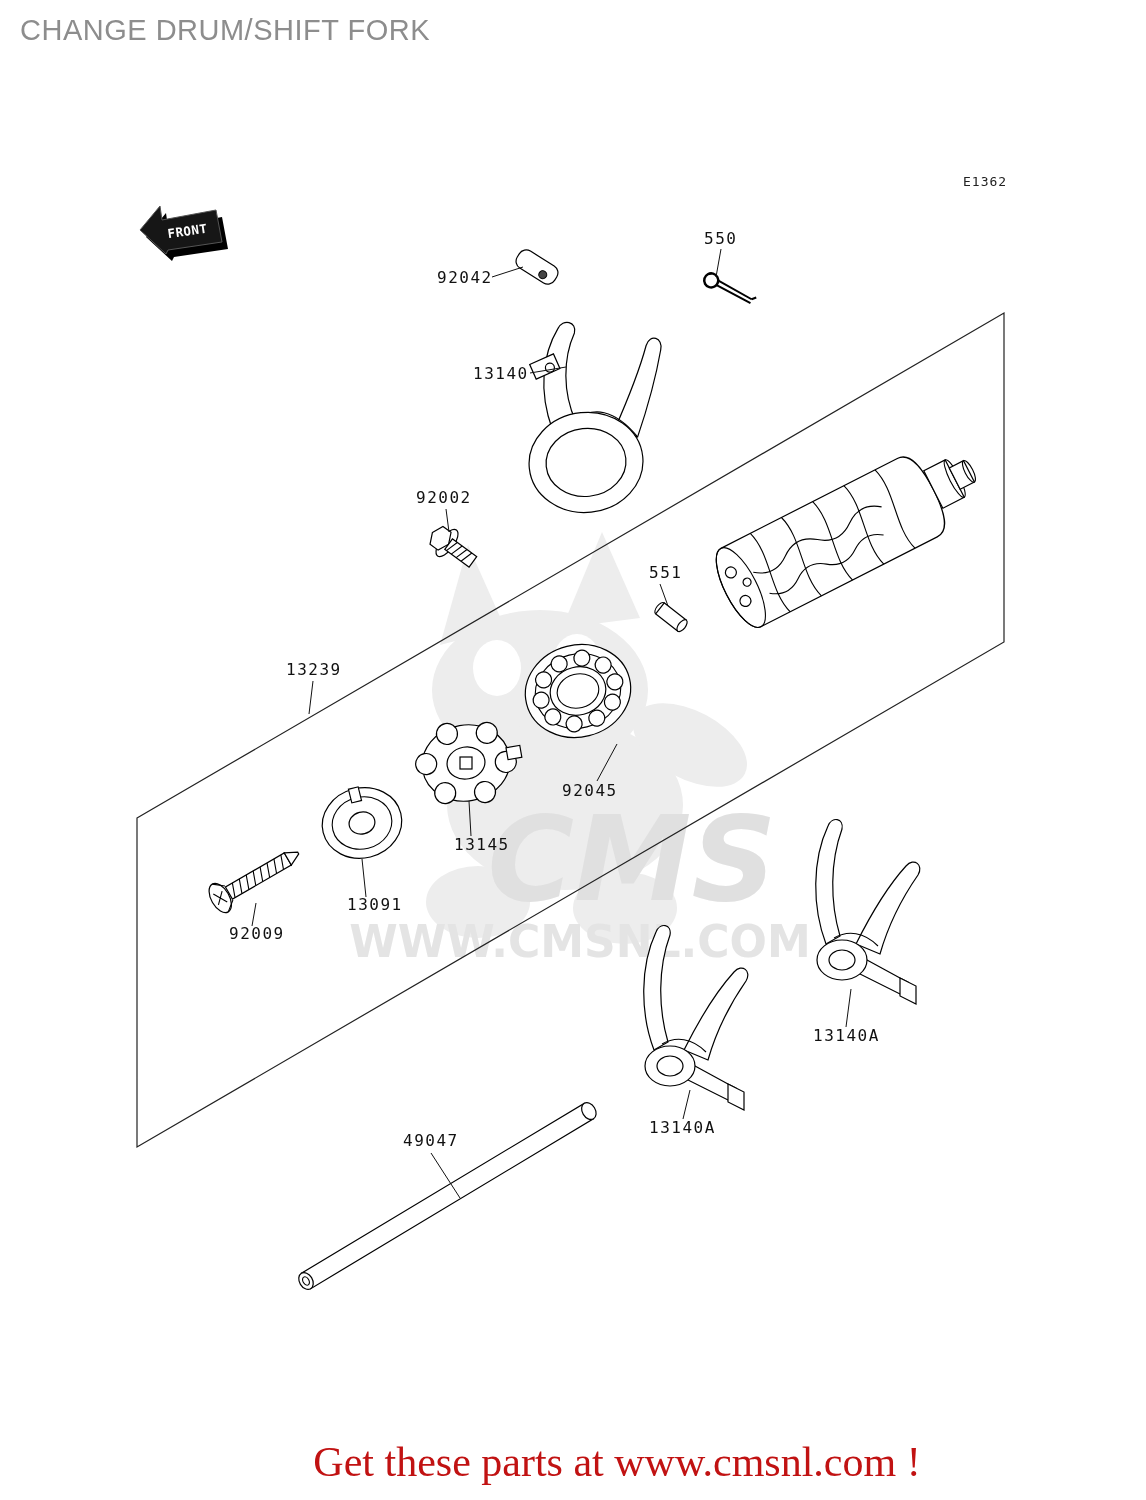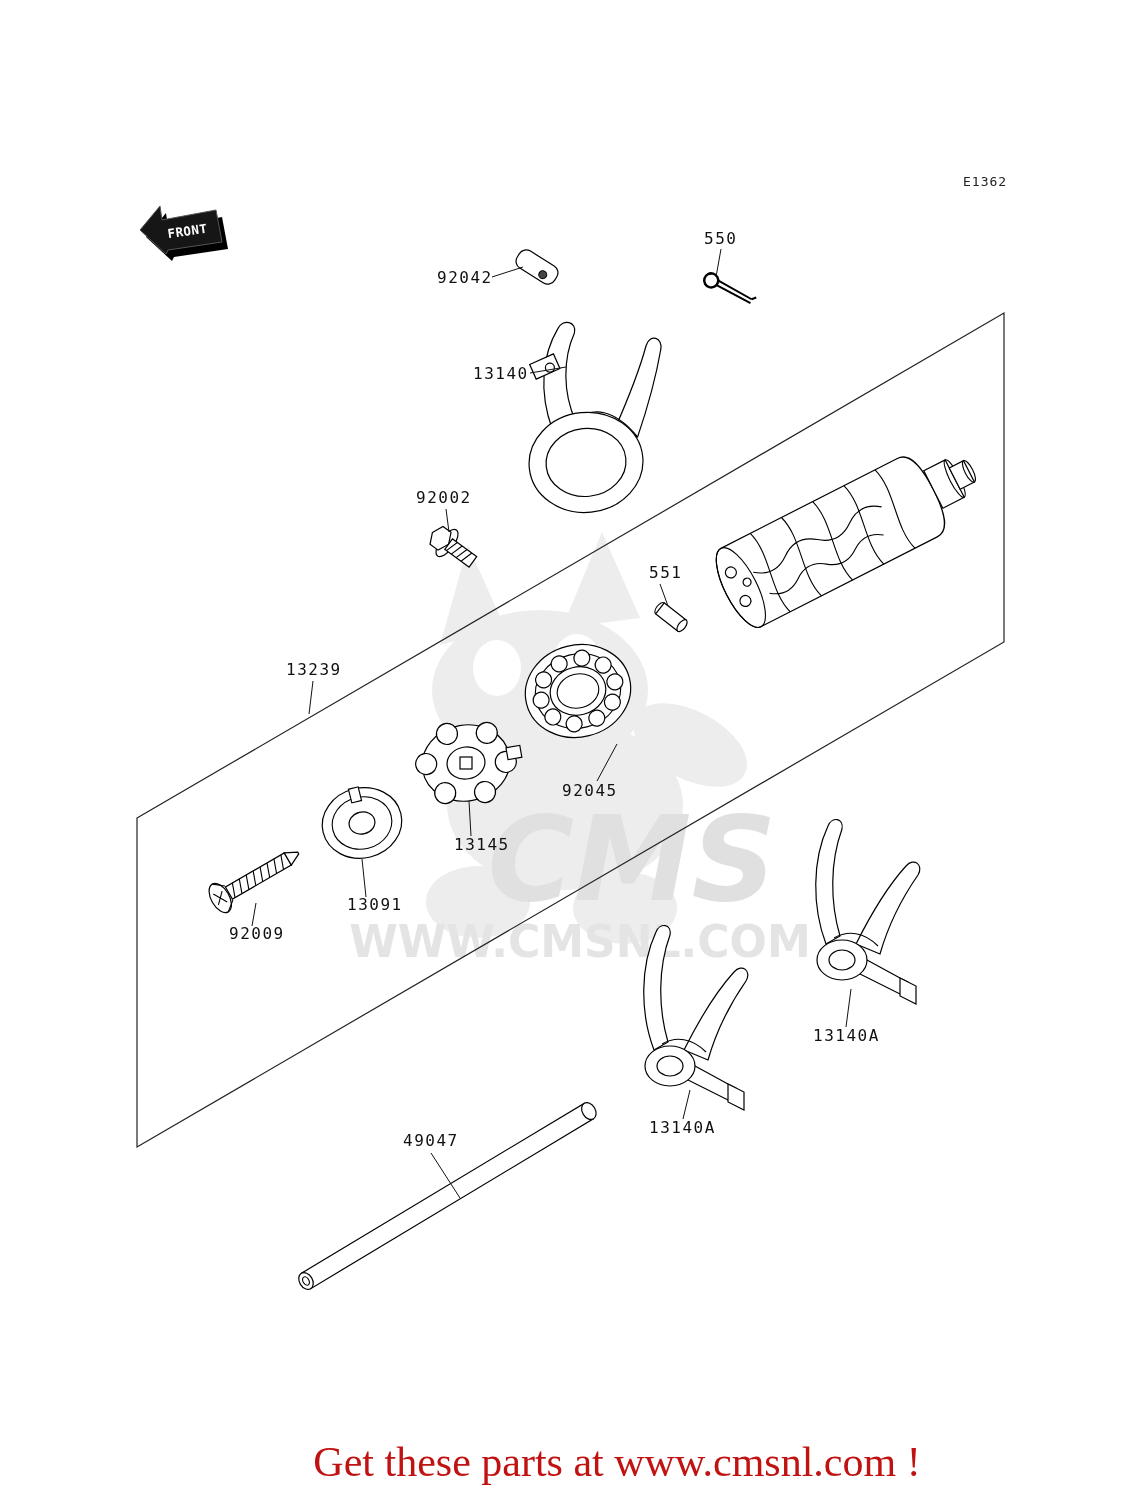--- a/index.html
+++ b/index.html
@@ -18,20 +18,21 @@
   .wm-url{font-family:"DejaVu Sans",sans-serif;font-size:44px;font-weight:bold;fill:#e4e4e4;}
   .ln{stroke:#111;stroke-width:1;fill:none;}
   .pt{stroke:#000;stroke-width:1.2;fill:#fff;}
   .ptn{stroke:#000;stroke-width:1.1;fill:none;}
 </style>
 </head>
 <body>
 
 <div class="canvas">
 
+  <h1 class="page-title">CHANGE DRUM/SHIFT FORK</h1>
 
   <svg width="1146" height="1500" viewBox="0 0 1146 1500">
 
     <g>
       <path d="M 440,645 L 468,545 L 505,628 Z" fill="#ededed"></path>
       <path d="M 562,628 L 602,532 L 640,618 Z" fill="#ededed"></path>
       <ellipse cx="540" cy="690" rx="108" ry="80" fill="#ededed"></ellipse>
       <ellipse cx="497" cy="668" rx="24" ry="28" fill="#ffffff"></ellipse>
       <ellipse cx="577" cy="662" rx="24" ry="28" fill="#ffffff"></ellipse>
       <ellipse cx="565" cy="805" rx="118" ry="85" fill="#ededed"></ellipse>

